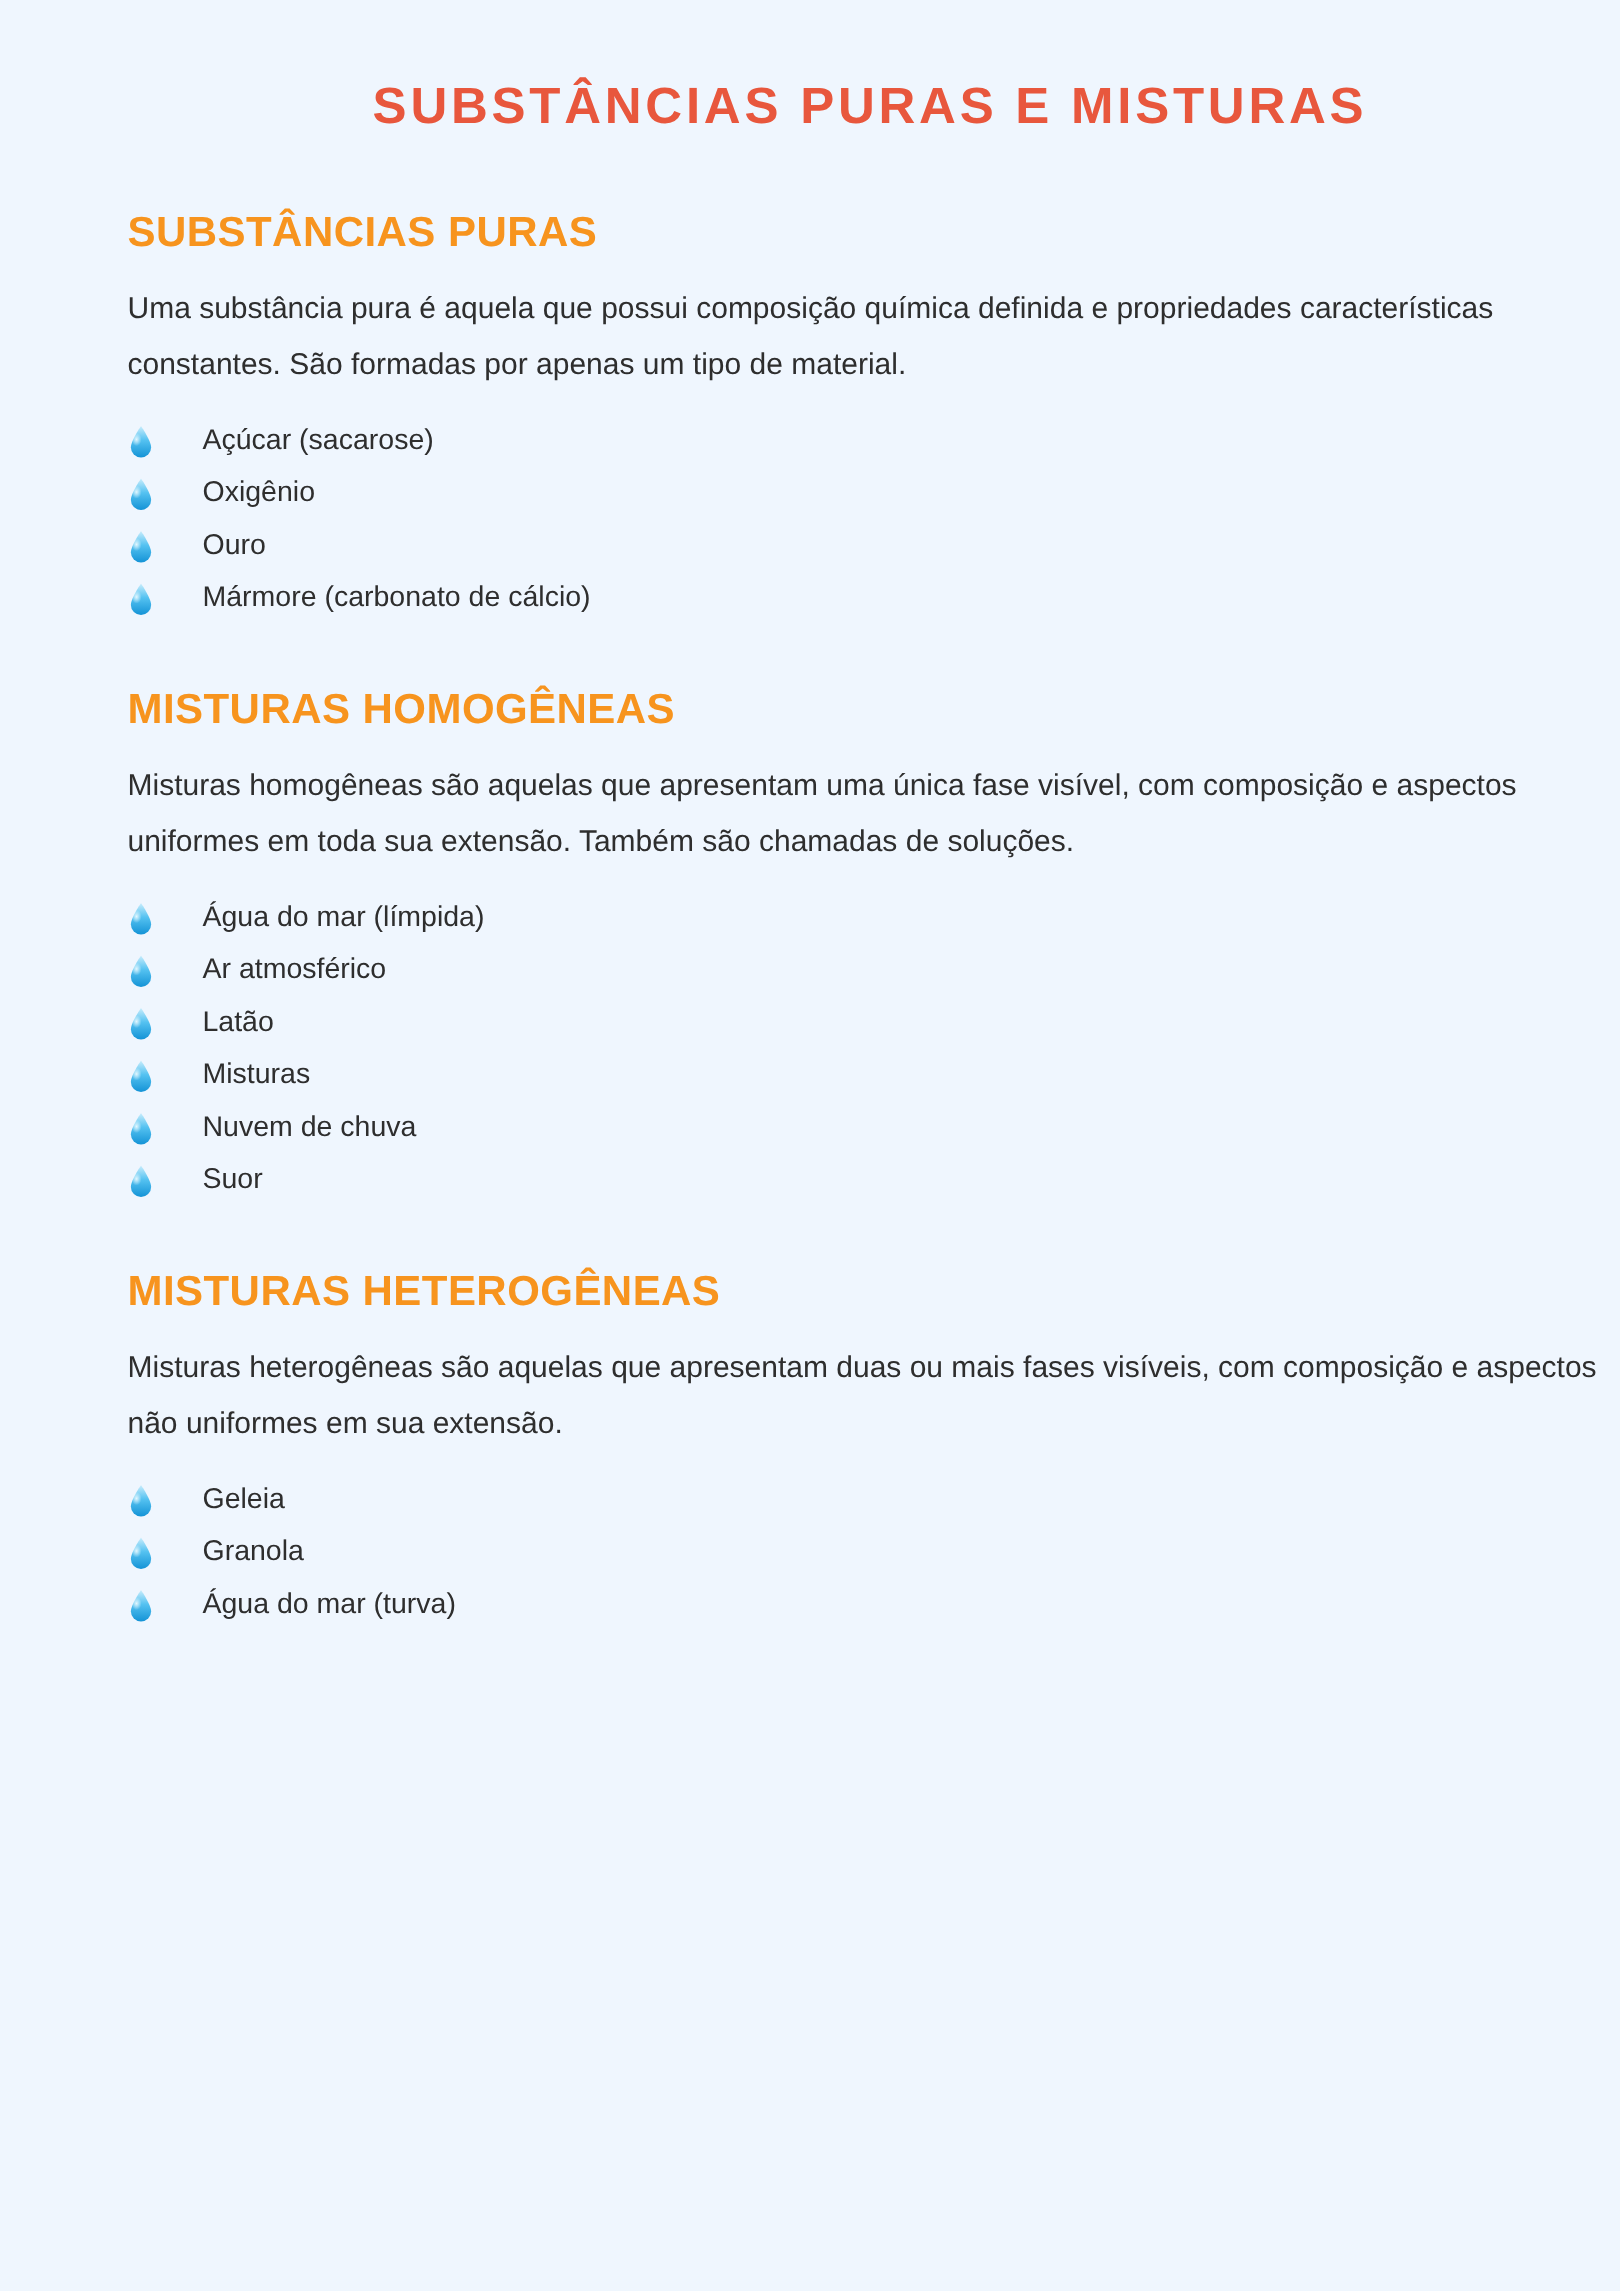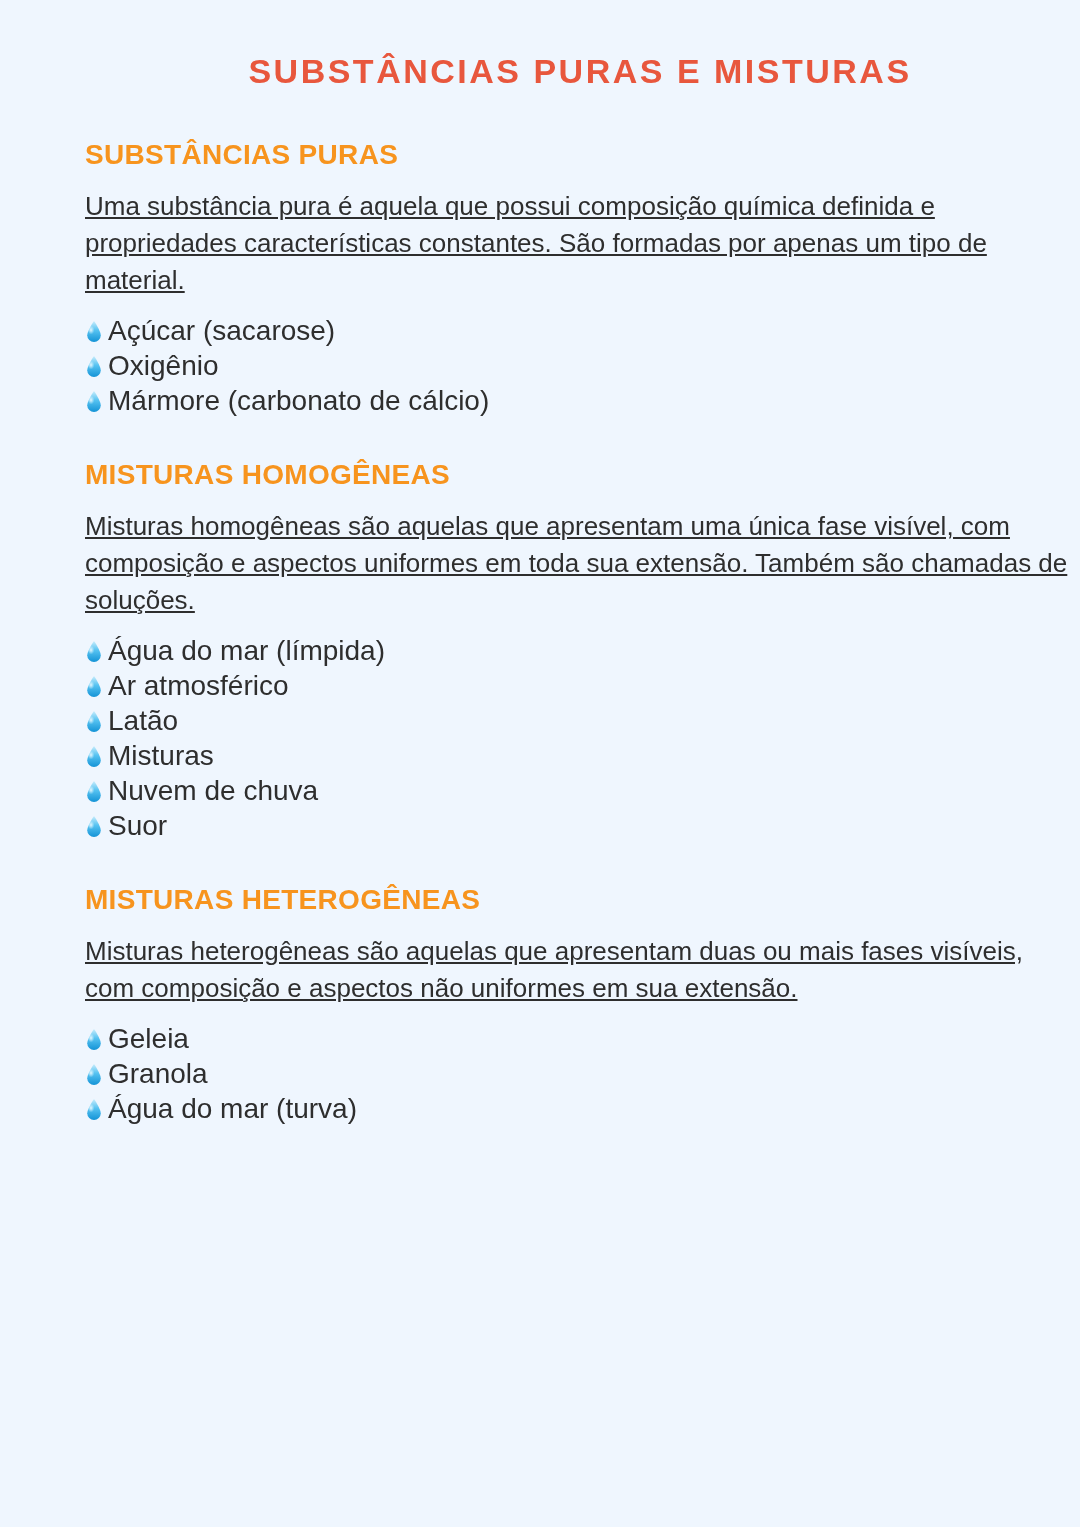--- a/index.html
+++ b/index.html
@@ -32,35 +32,34 @@
   h2.section-heading{
     font-size:28px;
     font-weight:700;
     color:var(--heading-color);
     margin-top:46px;
     letter-spacing:0.3px;
   }
   .section:first-of-type h2.section-heading{margin-top:48px;}
   p.section-desc{
     margin-top:17px;
-    font-size:26px;
+    font-size:20px;
     line-height:37px;
     max-width:995px;
-    text-decoration:underline;
   }
   ul.item-list{
     list-style:none;
     margin-top:20px;
   }
   ul.item-list li{
     display:flex;
     align-items:center;
-    gap:5px;
+    gap:32px;
     margin-bottom:11px;
-    font-size:28px;
+    font-size:19px;
     line-height:24px;
   }
   .drop{
     width:18px;
     height:23px;
     flex:0 0 18px;
     display:inline-block;
   }
   .drop svg{display:block;width:18px;height:23px;}
   .svg-defs{position:absolute;width:0;height:0;overflow:hidden;}
@@ -103,20 +102,29 @@
   <li class="item">
     <span class="drop">
       <svg viewBox="0 0 24 30">
         <path d="M12 1 C12 1 3 14 3 20 a9 9 0 0 0 18 0 C21 14 12 1 12 1 Z" fill="url(#drop-grad)"></path>
         <ellipse cx="9.2" cy="14" rx="5" ry="6.5" fill="url(#drop-shine)"></ellipse>
       </svg>
     </span>
     <span class="item-text">Oxigênio</span>
   </li>
 
+  <li class="item">
+    <span class="drop">
+      <svg viewBox="0 0 24 30">
+        <path d="M12 1 C12 1 3 14 3 20 a9 9 0 0 0 18 0 C21 14 12 1 12 1 Z" fill="url(#drop-grad)"></path>
+        <ellipse cx="9.2" cy="14" rx="5" ry="6.5" fill="url(#drop-shine)"></ellipse>
+      </svg>
+    </span>
+    <span class="item-text">Ouro</span>
+  </li>
 
   <li class="item">
     <span class="drop">
       <svg viewBox="0 0 24 30">
         <path d="M12 1 C12 1 3 14 3 20 a9 9 0 0 0 18 0 C21 14 12 1 12 1 Z" fill="url(#drop-grad)"></path>
         <ellipse cx="9.2" cy="14" rx="5" ry="6.5" fill="url(#drop-shine)"></ellipse>
       </svg>
     </span>
     <span class="item-text">Mármore (carbonato de cálcio)</span>
   </li>

